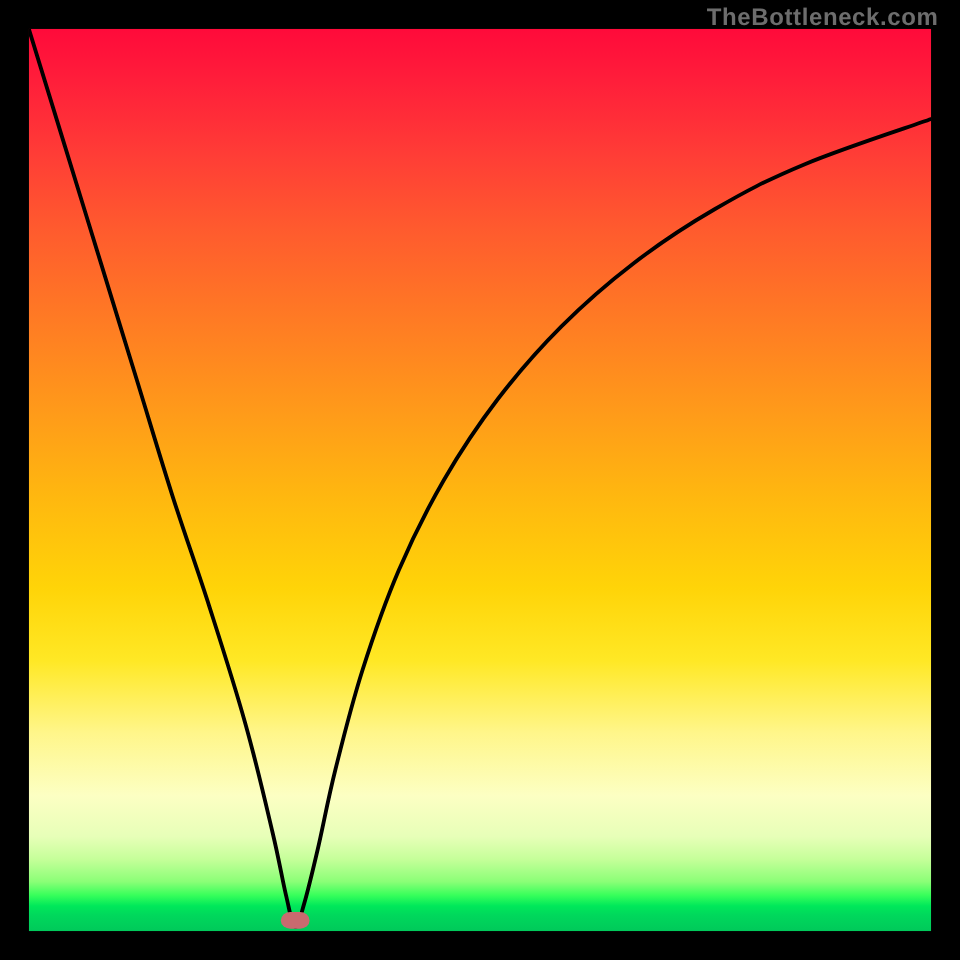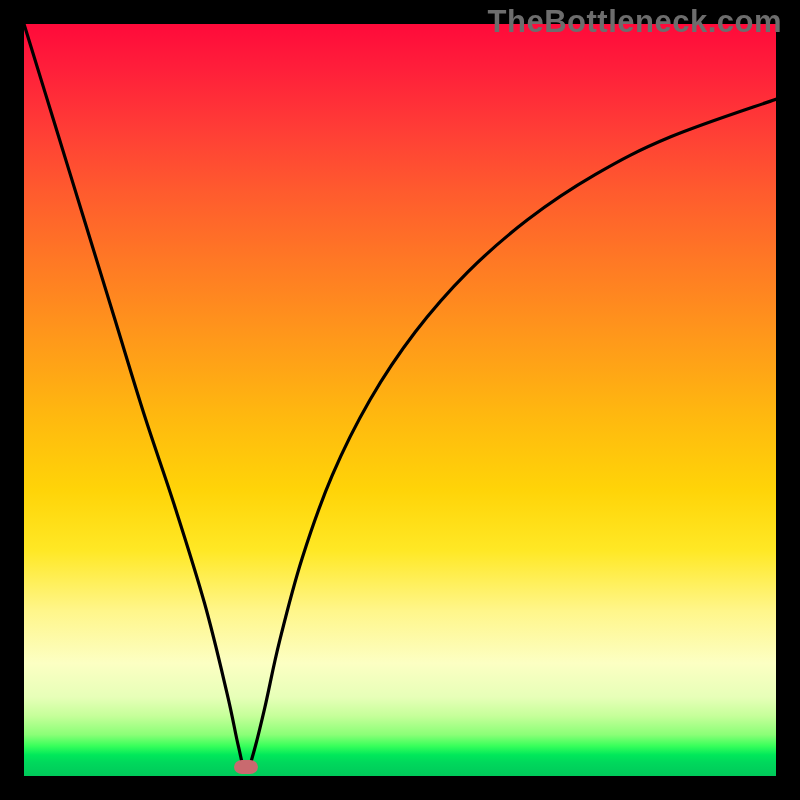--- a/index.html
+++ b/index.html
@@ -8,21 +8,21 @@
     position: relative;
     width: 800px;
     height: 800px;
     background: #000;
   }
   .watermark {
     position: absolute;
     top: 4px;
     right: 18px;
     font-family: Arial, Helvetica, sans-serif;
-    font-size: 31px;
+    font-size: 20px;
     font-weight: 600;
     color: #6d6d6d;
     letter-spacing: 0.5px;
     z-index: 10;
   }
   .plot-area {
     position: absolute;
     left: 24px;
     top: 24px;
     width: 752px;

